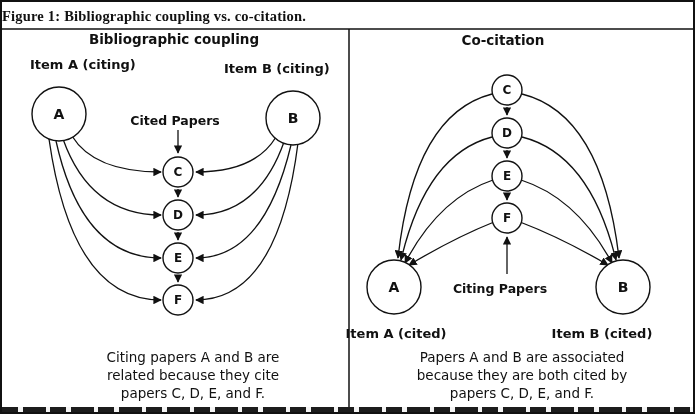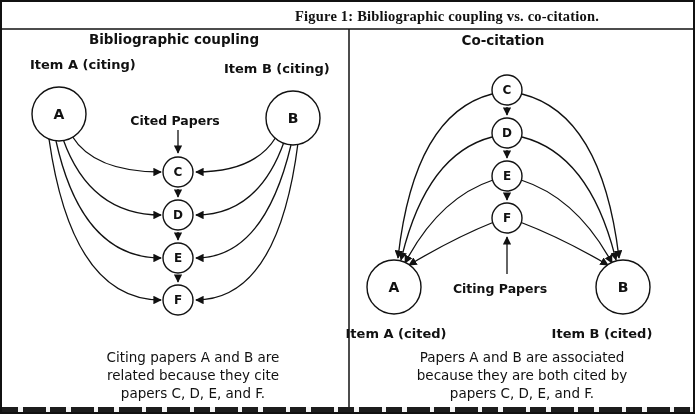--- a/index.html
+++ b/index.html
@@ -9,21 +9,21 @@
     background:#ffffff;
     border:2px solid #111;
     box-sizing:border-box;
     overflow:hidden;
     font-family:"Liberation Serif", serif;
   }
   .fig-title{
     position:absolute;top:0;left:0;width:100%;height:27px;
     box-sizing:border-box;
     padding-top:6px;padding-right:94px;
-    text-align:right;
+    text-align:left;
     font-family:"Liberation Serif", serif;
     font-weight:bold;font-size:14.5px;color:#111;
     letter-spacing:0.2px;
   }
   .diagram-svg{position:absolute;top:0;left:0;}
   svg text{
     font-family:"DejaVu Sans", sans-serif;
     fill:#111;
   }
   .panel-title{font-size:13.5px;font-weight:bold;}

